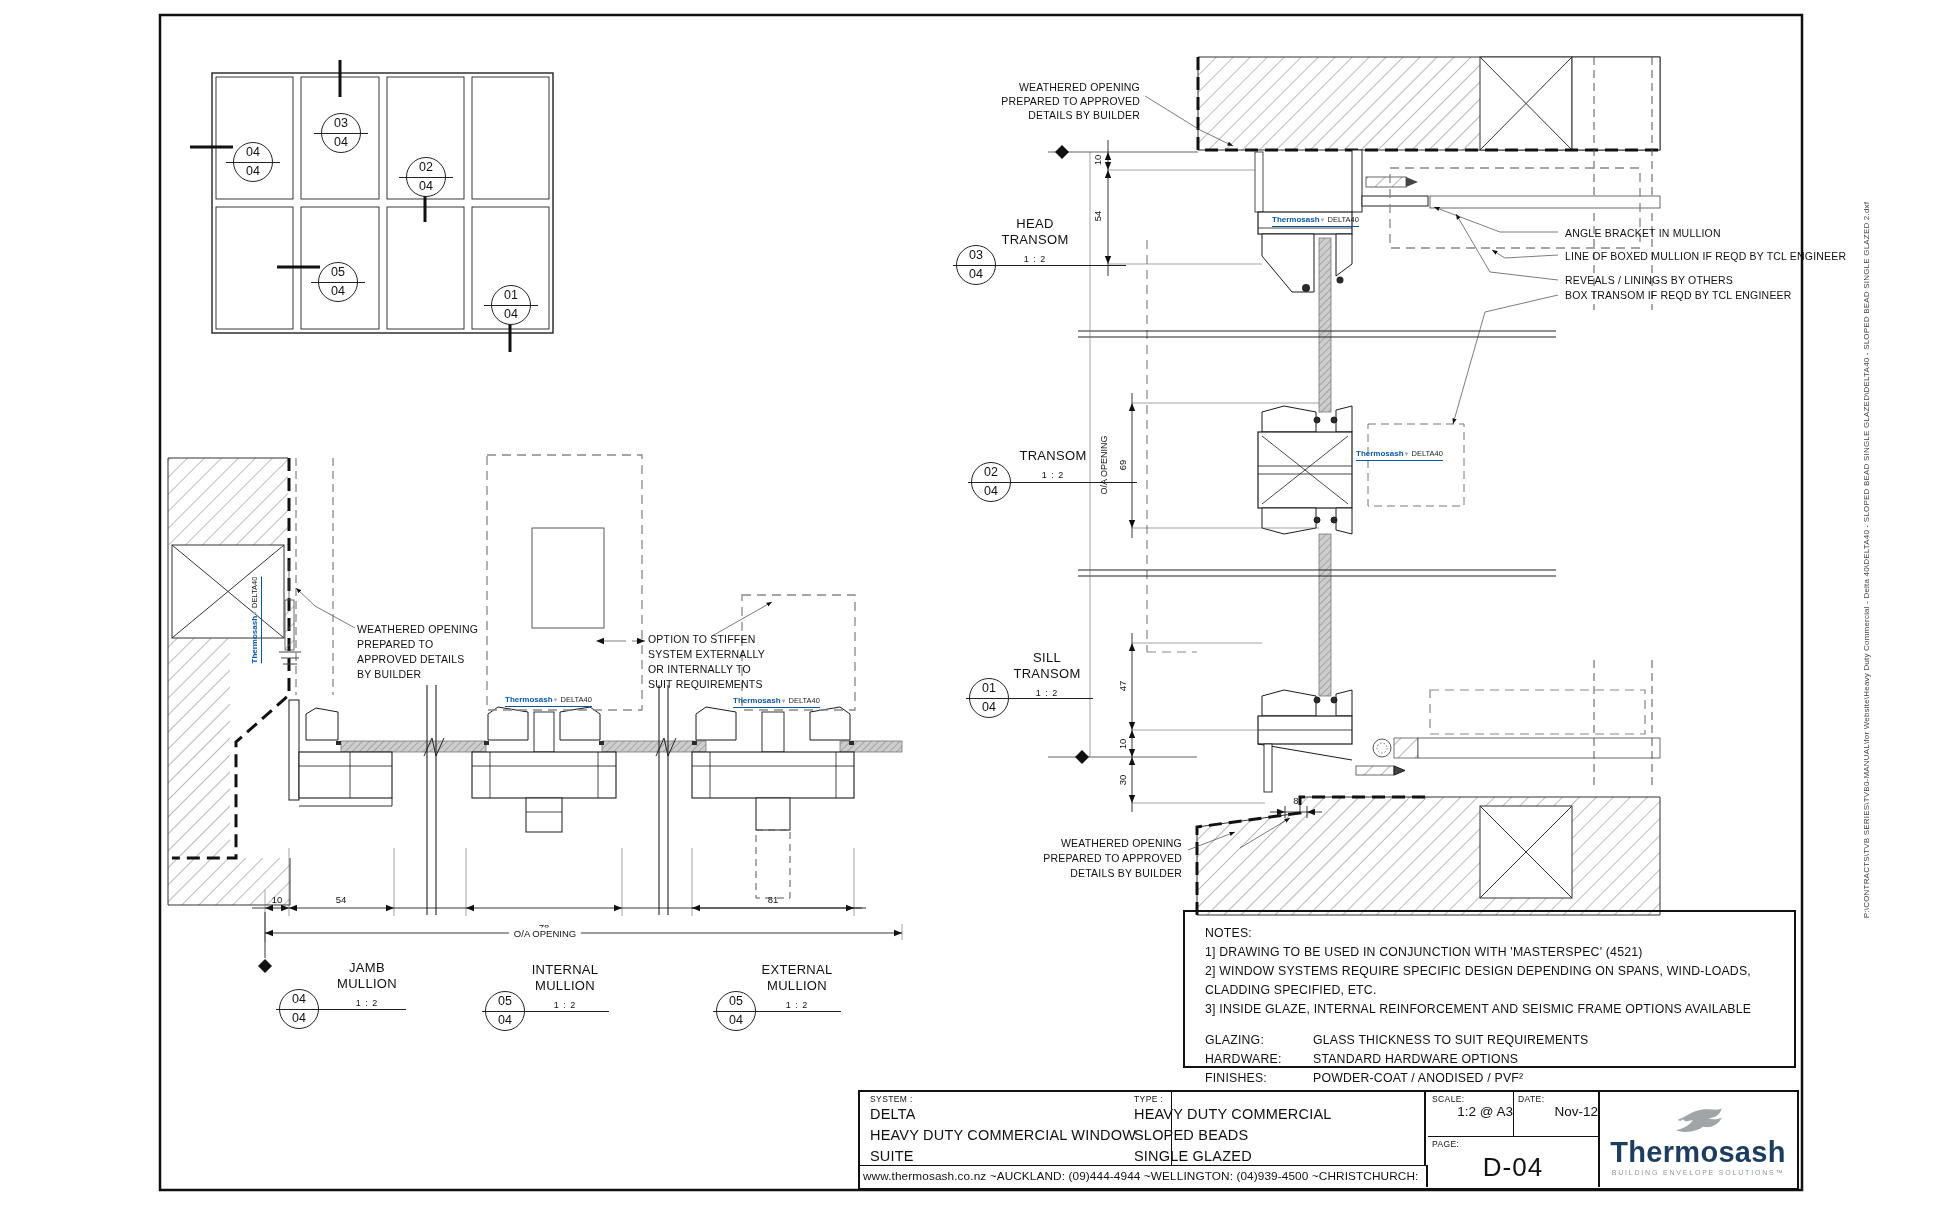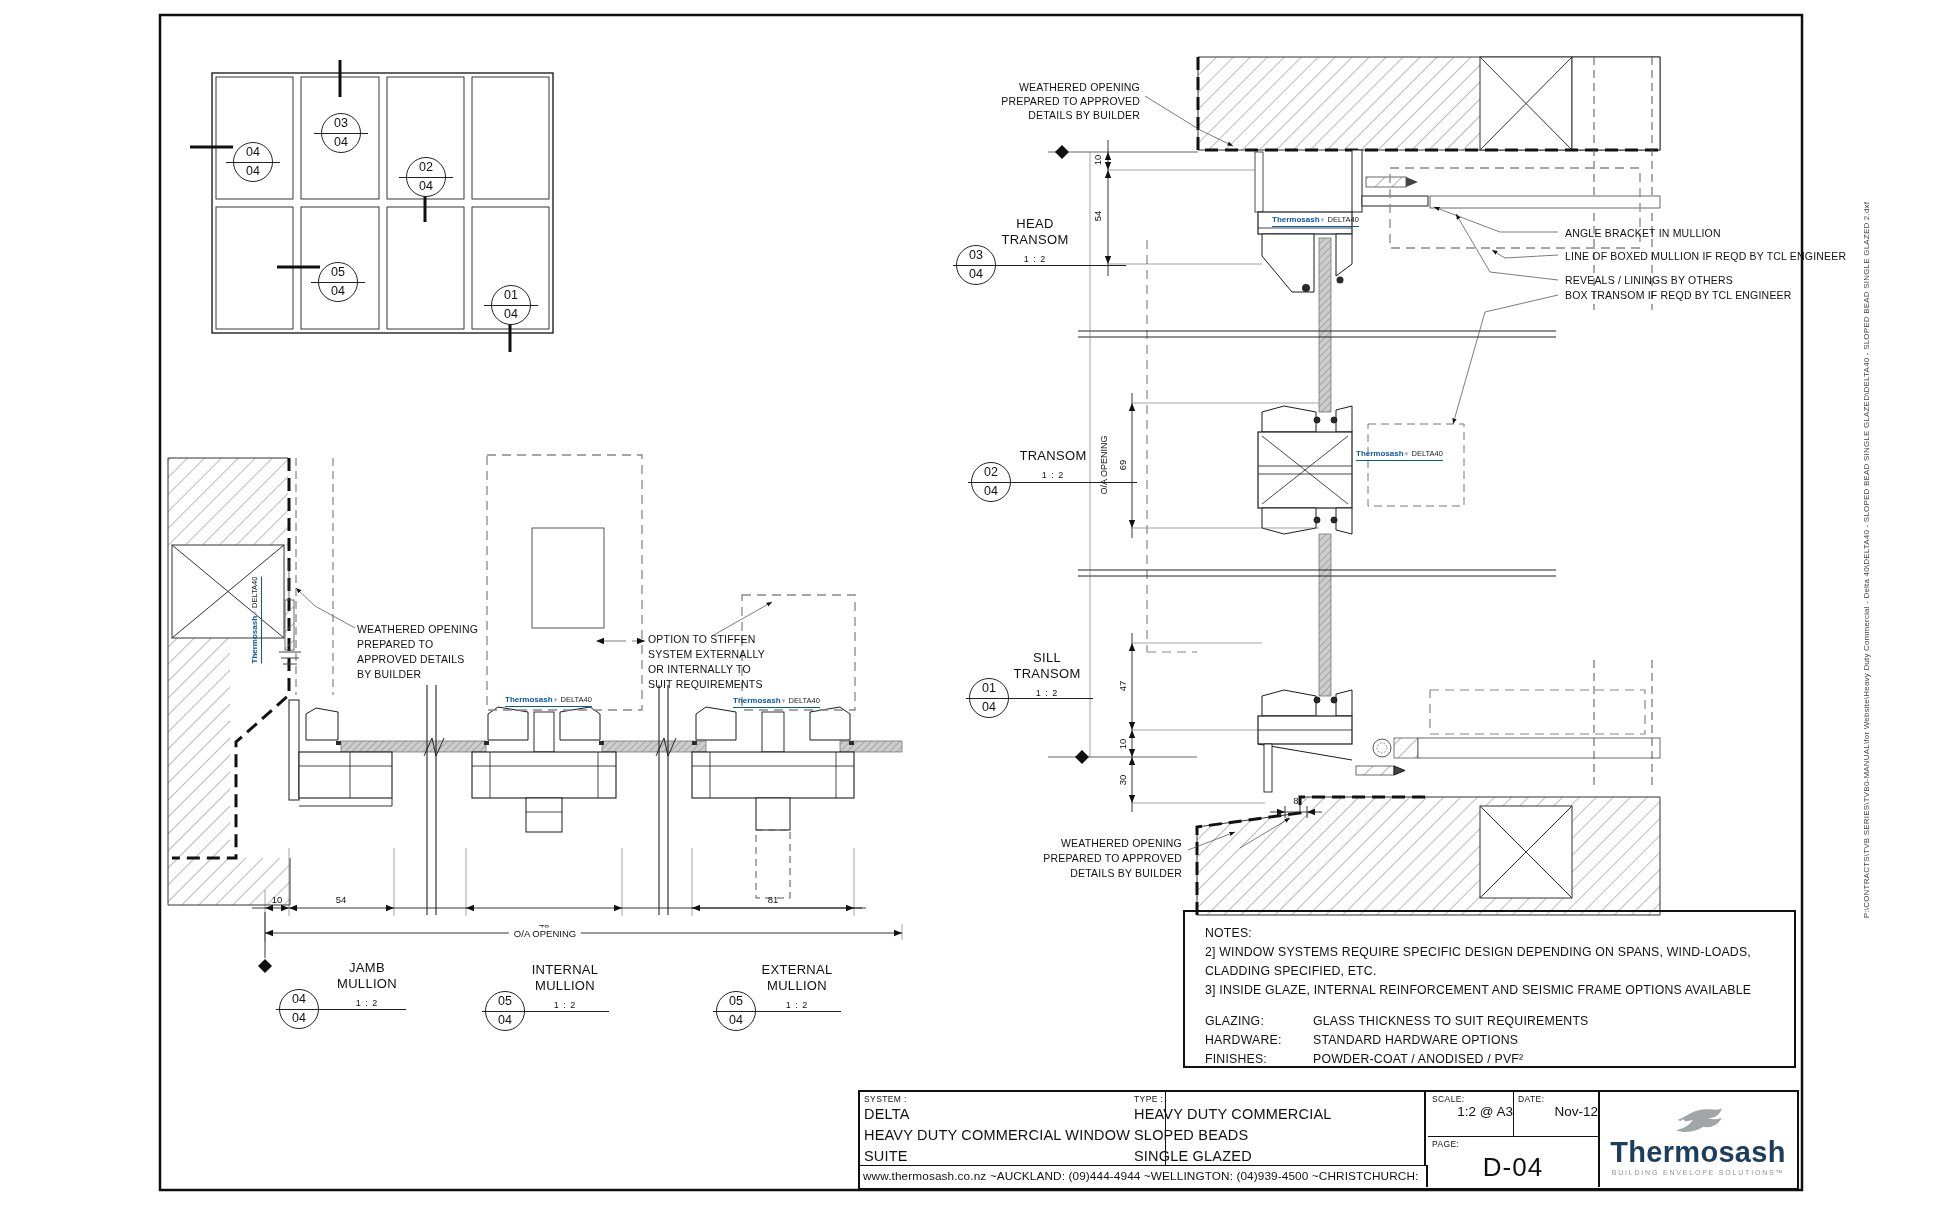--- a/index.html
+++ b/index.html
@@ -45,21 +45,21 @@
          box-sizing:border-box;padding:12px 22px 0 20px;font-size:12.3px;line-height:19px;letter-spacing:.2px;}
   .notes .gap{height:12px;}
   .spec{display:flex;}
   .spec .k{width:108px;}
 
   
   .tblock{position:absolute;left:858px;top:1090px;width:941px;height:100px;border:2.5px solid #111;
           box-sizing:border-box;}
   .cell{position:absolute;box-sizing:border-box;overflow:hidden;}
   .cell .lbl{font-size:8.5px;letter-spacing:.4px;padding:2px 0 0 4px;}
-  .tb-system{left:0;top:0;width:306px;height:73px;border-right:1.5px solid #111;}
+  .tb-system{left:6px;top:0;width:306px;height:73px;border-right:1.5px solid #111;}
   .tb-type{left:270px;top:0;width:296px;height:73px;border-right:2px solid #111;}
   .tb-contact{left:0;top:73px;width:568px;height:22px;border-top:1.5px solid #111;border-right:2px solid #111;
               font-size:11.8px;line-height:21px;padding-left:3px;letter-spacing:.1px;}
   .tb-scale{left:568px;top:0;width:86px;height:45px;border-right:1px solid #111;border-bottom:1px solid #111;}
   .tb-date{left:654px;top:0;width:86px;height:45px;border-right:2px solid #111;border-bottom:1px solid #111;}
   .tb-page{left:568px;top:45px;width:172px;height:50px;border-right:2px solid #111;}
   .tb-logo{left:740px;top:0;width:196px;height:95px;display:flex;flex-direction:column;
            align-items:center;justify-content:center;}
   .big{font-size:14.5px;line-height:21px;padding-left:4px;letter-spacing:.2px;}
   .ctr{text-align:right;font-size:13.5px;line-height:16px;}
@@ -495,20 +495,21 @@
   <span class="bn">Thermosash</span><span class="bg">▼</span><span class="bp">DELTA40</span></div>
 <div class="brand" style="left:505px;top:695px">
   <span class="bn">Thermosash</span><span class="bg">▼</span><span class="bp">DELTA40</span></div>
 <div class="brand" style="left:733px;top:696px">
   <span class="bn">Thermosash</span><span class="bg">▼</span><span class="bp">DELTA40</span></div>
 <div class="brand v" style="left:256px;top:620px">
   <span class="bn">Thermosash</span><span class="bg">▼</span><span class="bp">DELTA40</span></div>
 
 <div class="notes">
   <div>NOTES:</div>
+  <div>1] DRAWING TO BE USED IN CONJUNCTION WITH 'MASTERSPEC' (4521)</div>
   <div>2] WINDOW SYSTEMS REQUIRE SPECIFIC DESIGN DEPENDING ON SPANS, WIND-LOADS, CLADDING SPECIFIED, ETC.</div>
   <div>3] INSIDE GLAZE, INTERNAL REINFORCEMENT AND SEISMIC FRAME OPTIONS AVAILABLE</div>
   <div class="gap"></div>
   <div class="spec">
     <span class="k">GLAZING:</span>
     <span>GLASS THICKNESS TO SUIT REQUIREMENTS</span>
       </div>
   <div class="spec">
     <span class="k">HARDWARE:</span>
     <span>STANDARD HARDWARE OPTIONS</span>

